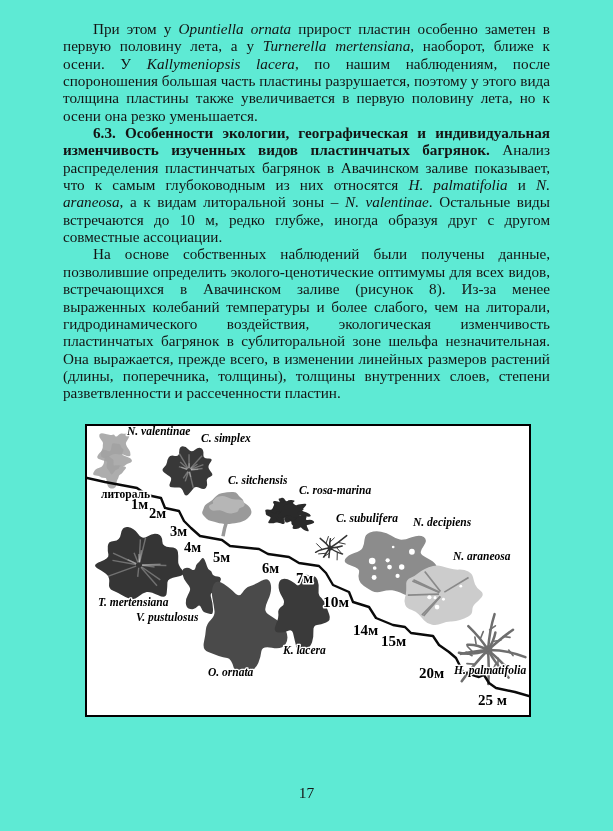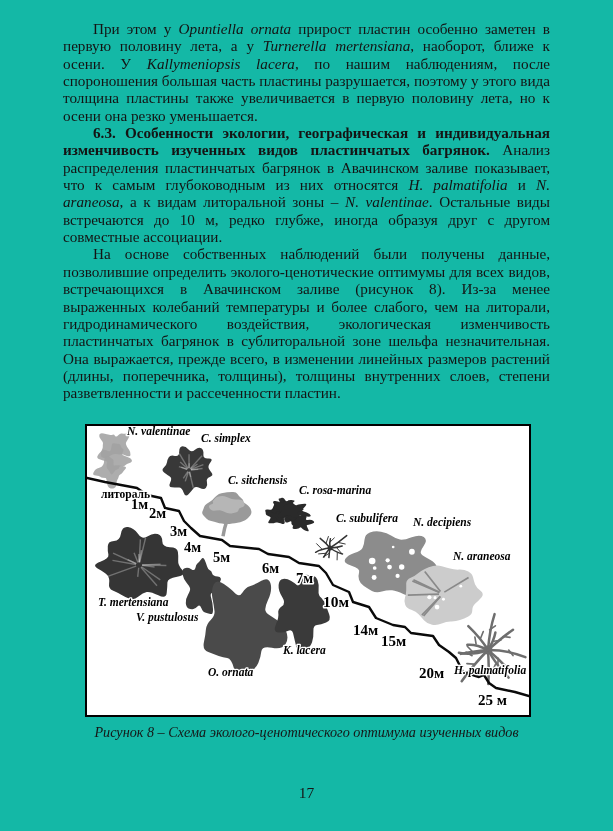--- a/index.html
+++ b/index.html
@@ -1,19 +1,19 @@
 <!DOCTYPE html>
 <html lang="ru"><head>
 <meta charset="utf-8">
 <style>
   html,body{margin:0;padding:0;background:#ffffff;}
   .page{
     position:relative;
     width:613px;height:831px;
-    background:#14b8a6;
+    background:#5eead4;
     font-family:"Liberation Serif","DejaVu Serif",serif;
     color:#141414;
     overflow:hidden;
   }
   .text-block{
     position:absolute;left:63px;top:20px;width:487px;
     font-size:15.2px;line-height:17.35px;
     text-align:justify;
   }
   .text-block p{margin:0;text-indent:30px;}
@@ -220,18 +220,17 @@
         <text x="366" y="134" class="sp-label" font-size="11.5">N. araneosa</text>
         <text x="11" y="180" class="sp-label" font-size="11.5">T. mertensiana</text>
         <text x="49" y="195" class="sp-label" font-size="11.5">V. pustulosus</text>
         <text x="121" y="250" class="sp-label" font-size="11.5">O. ornata</text>
         <text x="196" y="228" class="sp-label" font-size="11.5">K. lacera</text>
         <text x="367" y="248" class="sp-label" font-size="11.5">H. palmatifolia</text>
       </svg>
   </div>
 
   <div class="caption">
-    <div>Рисунок 8 – Схема эколого-ценотического оптимума изученных видов</div>
   </div>
 
   <div class="page-number">17</div>
 
 </div>
 
 </body></html>

